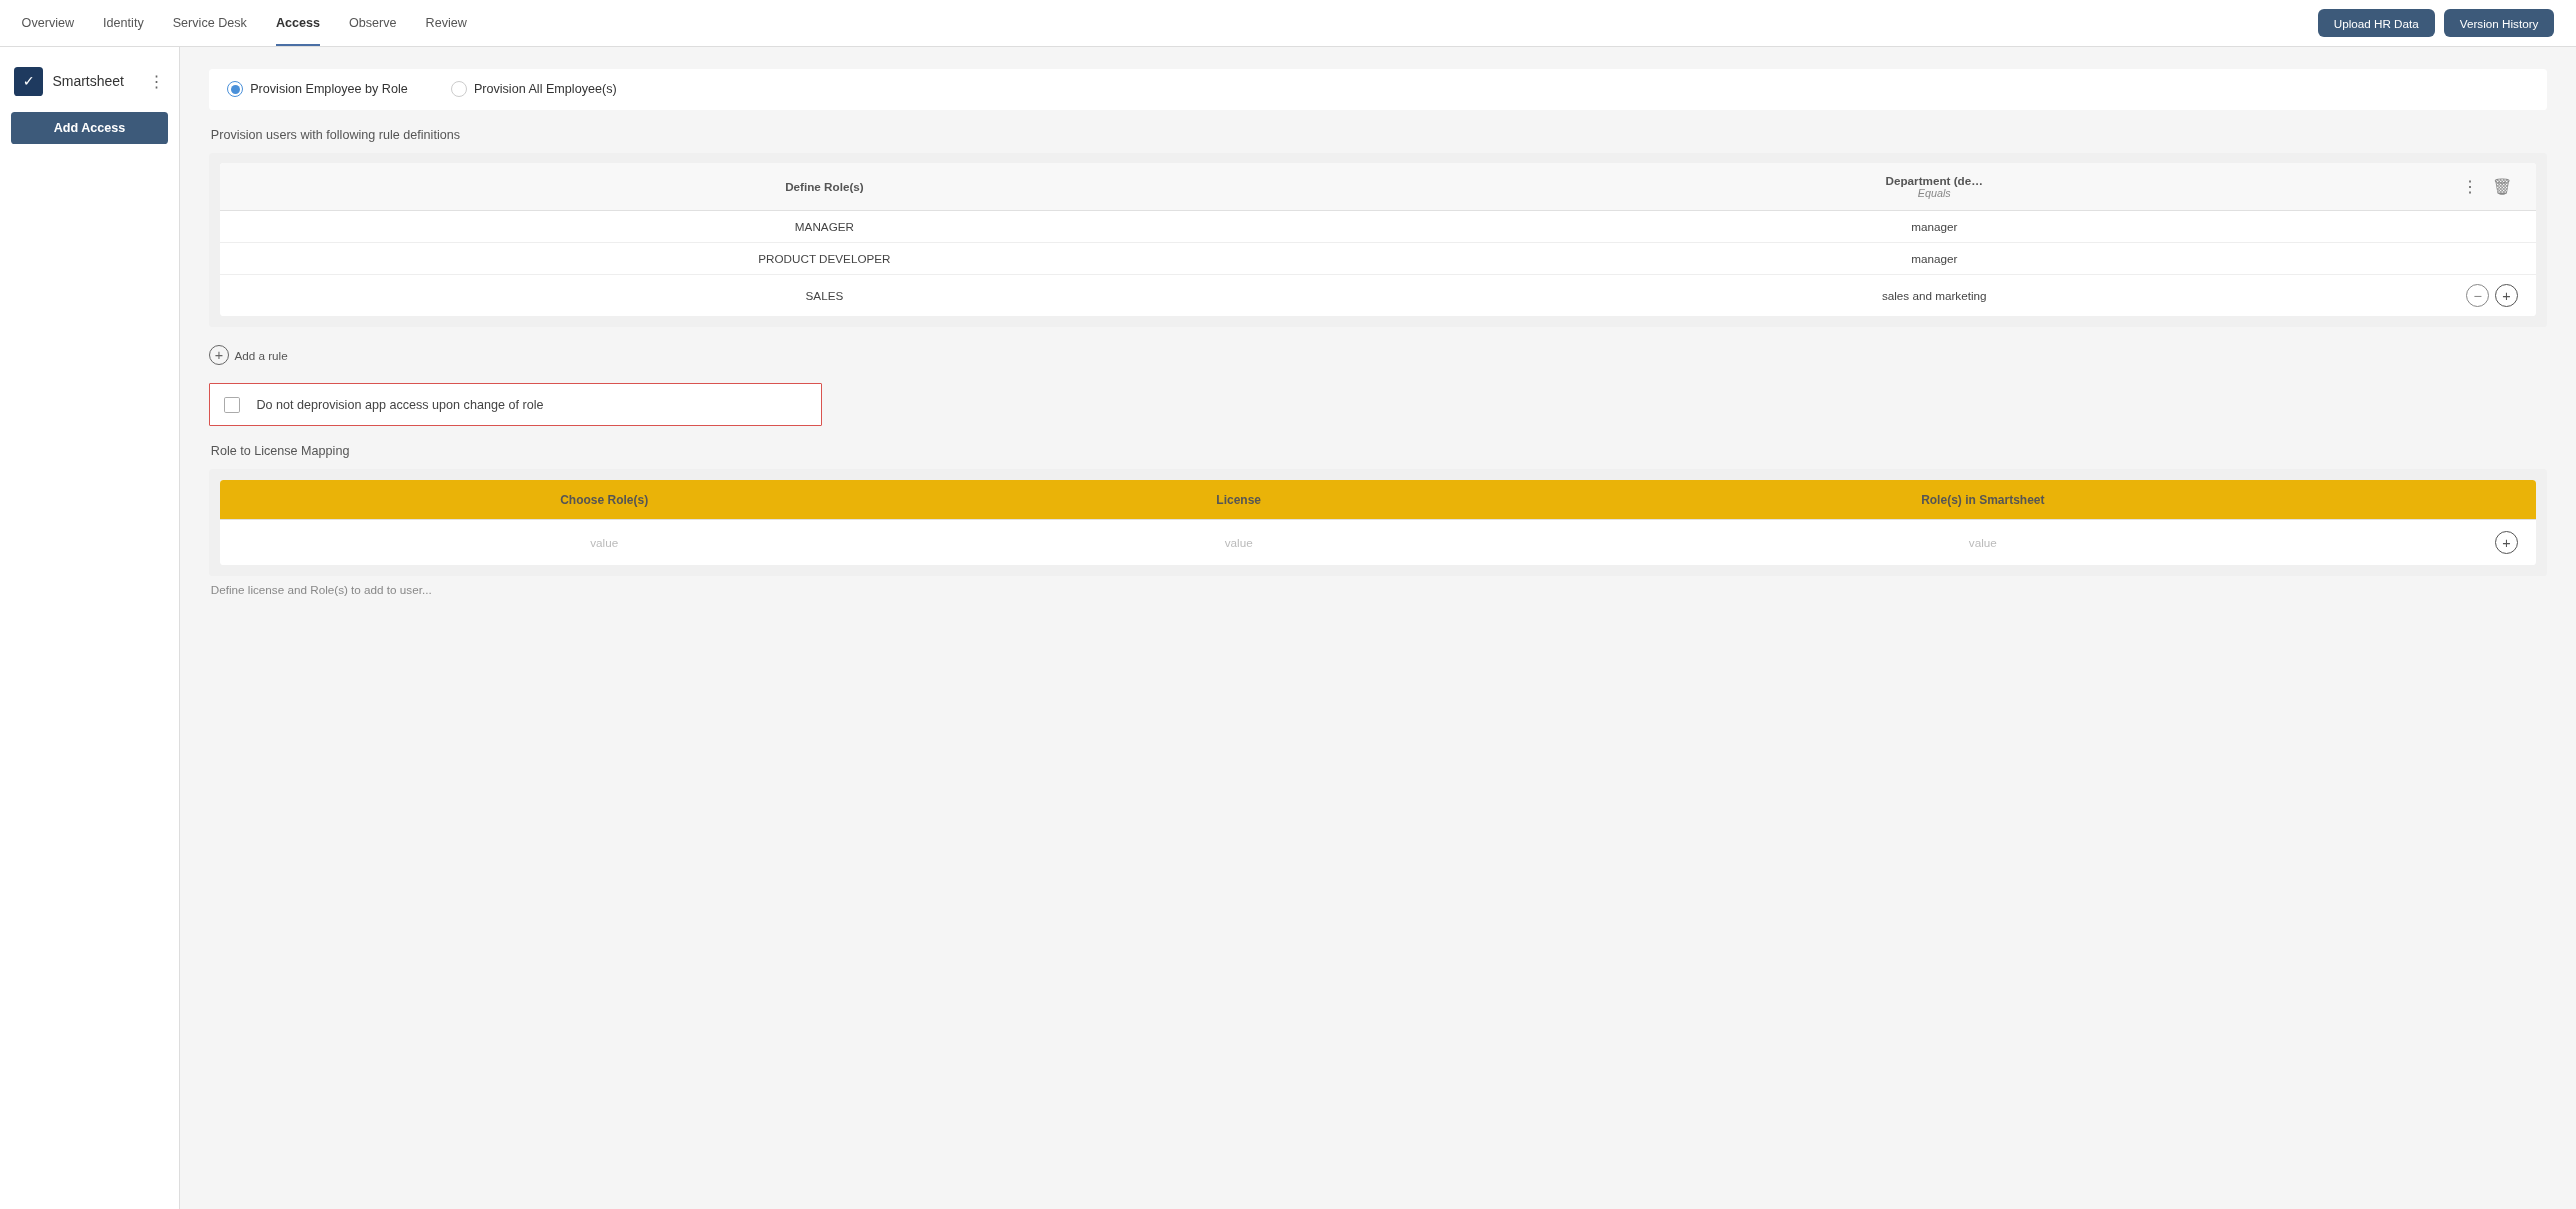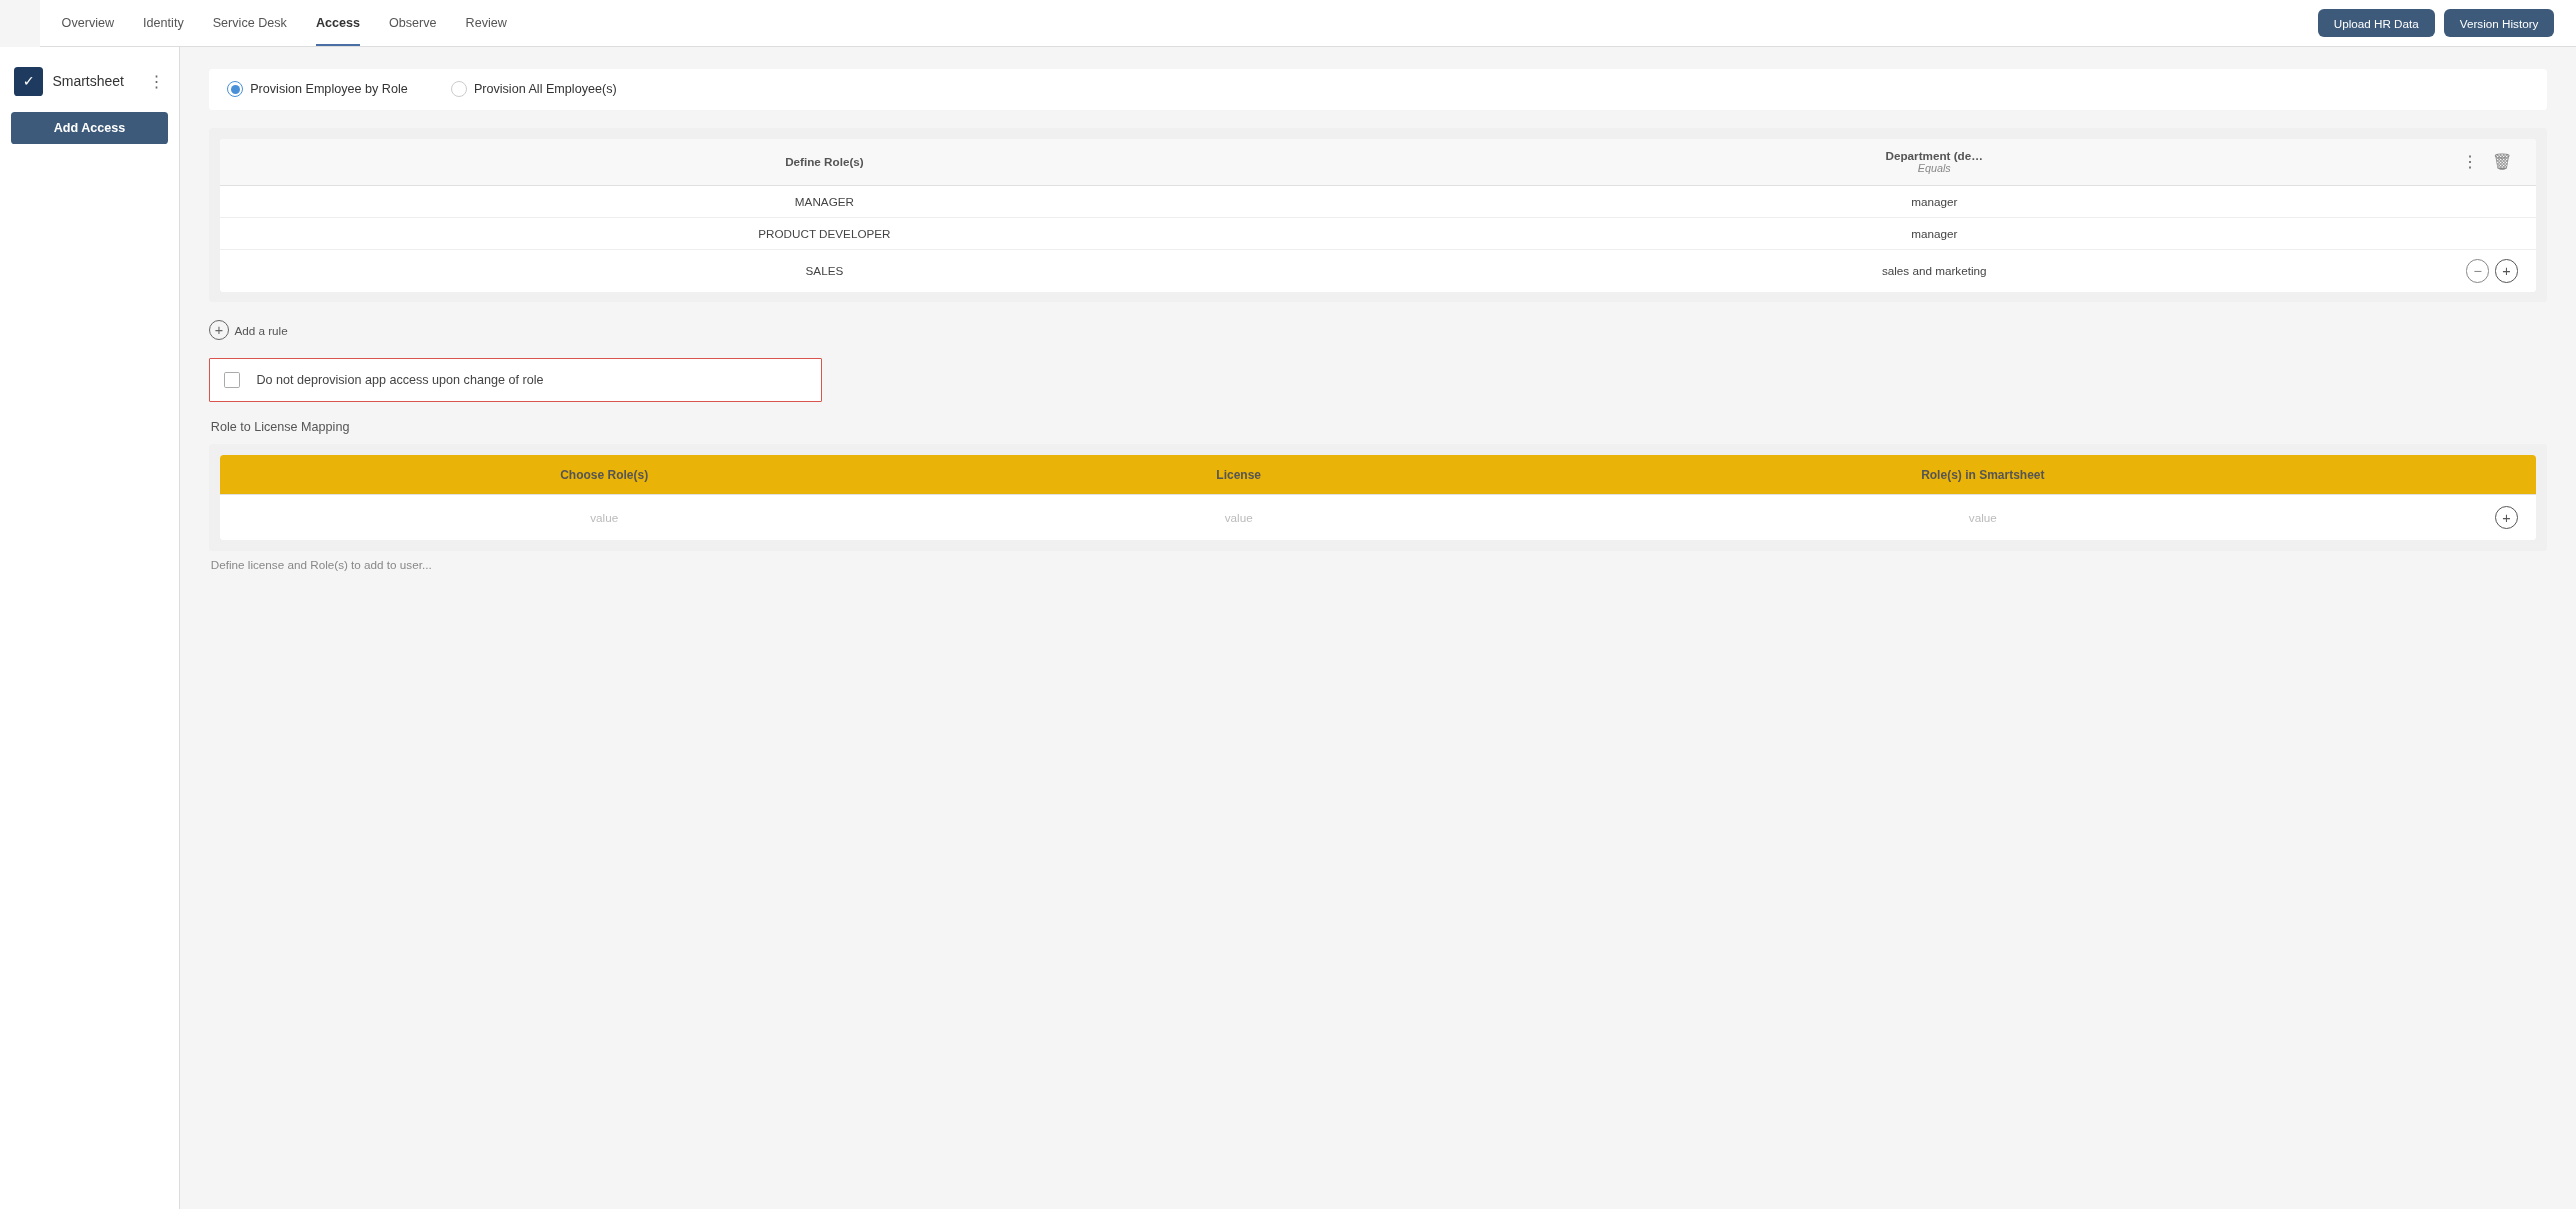--- a/index.html
+++ b/index.html
@@ -2,21 +2,21 @@
 <html style="font-size:14.4px"><head>
   <meta charset="utf-8">
   <style>
     * { box-sizing: border-box; margin: 0; padding: 0; }
     body { font-family: -apple-system, BlinkMacSystemFont, 'Segoe UI', sans-serif; font-size: 12.6px; background: #f5f5f5; color: #333; }
 
     
     .top-nav {
       display: flex; align-items: center; justify-content: space-between;
       background: #fff; border-bottom: 0.9px solid #ddd;
-      padding: 0 21.6px; height: 47px; margin-left: 40px;
+      padding: 0 21.6px; height: 47px;
     }
     .nav-tabs { display: flex; gap: 29px; align-items: center; height: 100%; }
     .nav-tab {
       font-size: 12.6px; color: #555; cursor: pointer; height: 100%;
       display: flex; align-items: center; border-bottom: 2.7px solid transparent;
       padding-top: 2.7px;
     }
     .nav-tab.active { color: #333; font-weight: 600; border-bottom-color: #4a6fa5; }
     .nav-actions { display: flex; gap: 9px; }
     .nav-btn {
@@ -192,20 +192,21 @@
           <div class="radio-inner"></div>
         </div>
         <span>Provision Employee by Role</span>
       </div>
       <div class="radio-option">
         <div class="radio-circle"></div>
         <span>Provision All Employee(s)</span>
       </div>
     </div>
 
+    <div class="section-title">Provision users with following rule definitions</div>
 
     <div class="rule-table-wrapper">
       <table class="rule-table">
         <thead>
           <tr>
             <th>
               <span>Define Role(s)</span>
             </th>
             <th>
               <div class="th-dept">

